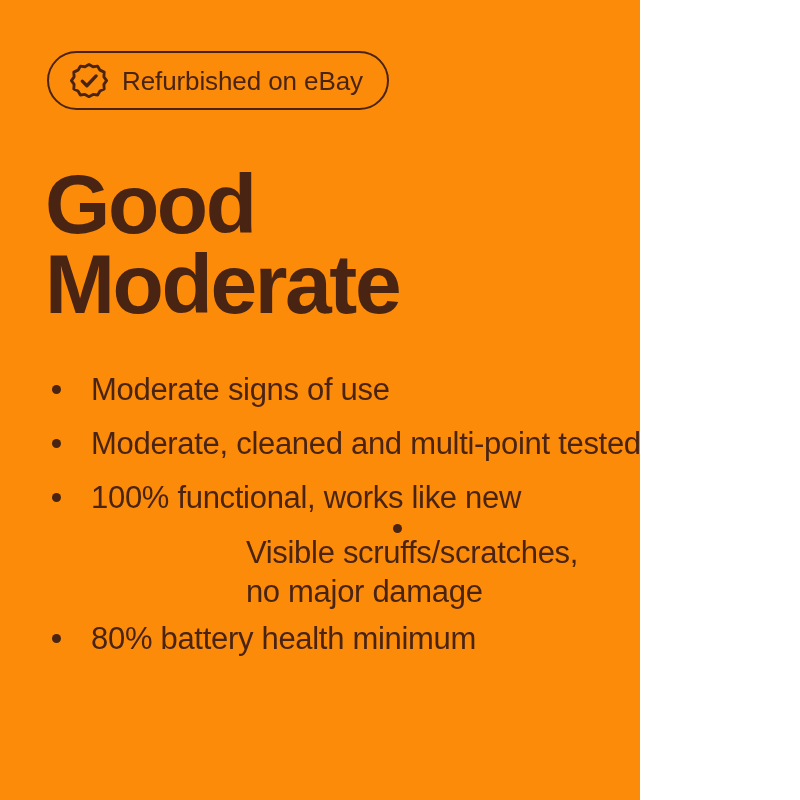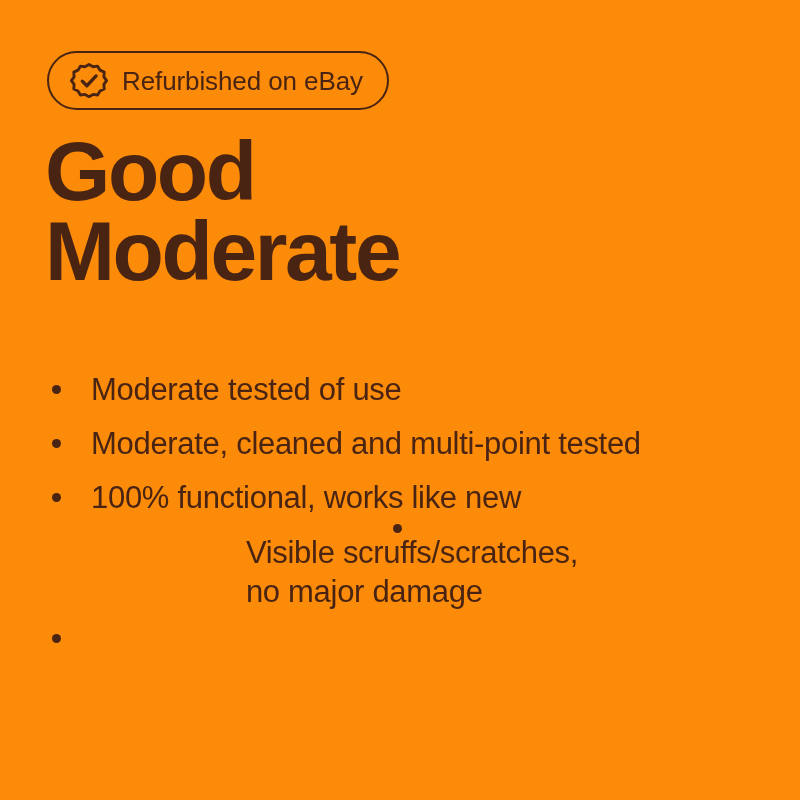--- a/index.html
+++ b/index.html
@@ -7,21 +7,21 @@
     padding: 0;
   }
   body {
     width: 800px;
     height: 800px;
     overflow: hidden;
     font-family: "Liberation Sans", sans-serif;
   }
   .card {
     position: relative;
-    width: 800px;
+    width: 640px;
     height: 800px;
     background: #FC8B09;
     box-sizing: border-box;
   }
 
   
   .badge {
     position: absolute;
     left: 47px;
     top: 51px;
@@ -47,21 +47,21 @@
     font-weight: 500;
     color: #4A2412;
     letter-spacing: -0.1px;
     white-space: nowrap;
   }
 
   
   .heading {
     position: absolute;
     left: 45px;
-    top: 131px;
+    top: 164px;
     margin: 0;
     font-size: 84px;
     line-height: 80px;
     font-weight: 700;
     letter-spacing: -2.4px;
     color: #4A2412;
   }
   .heading-line {
     display: block;
   }
@@ -120,33 +120,34 @@
   </div>
 
   <h1 class="heading">
     <span class="heading-line">Good</span>
     <span class="heading-line">Moderate</span>
   </h1>
 
   <ul class="features">
     <li class="feature">
       <span class="feature-dot"></span>
-      <span class="feature-text">Moderate tested of use</span>
+      <span class="feature-text">Moderate signs of use</span>
     </li>
     <li class="feature">
       <span class="feature-dot"></span>
       <span class="feature-text">Moderate, cleaned and multi-point tested</span>
     </li>
     <li class="feature">
       <span class="feature-dot"></span>
       <span class="feature-text">100% functional, works like new</span>
     </li>
     <li class="feature two-line">
       <span class="feature-dot"></span>
       <span class="feature-text">Visible scruffs/scratches,
 no major damage</span>
     </li>
     <li class="feature">
       <span class="feature-dot"></span>
+      <span class="feature-text">80% battery health minimum</span>
     </li>
   </ul>
 
 </div>
 
 </body></html>

